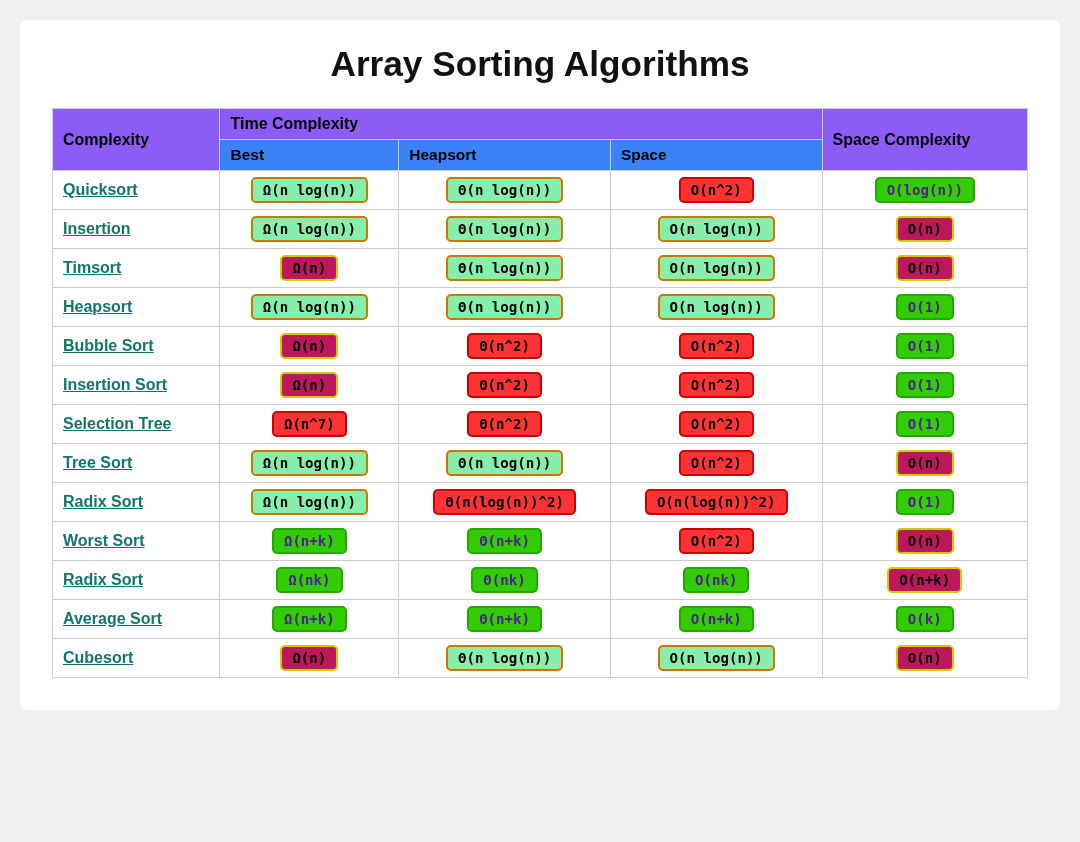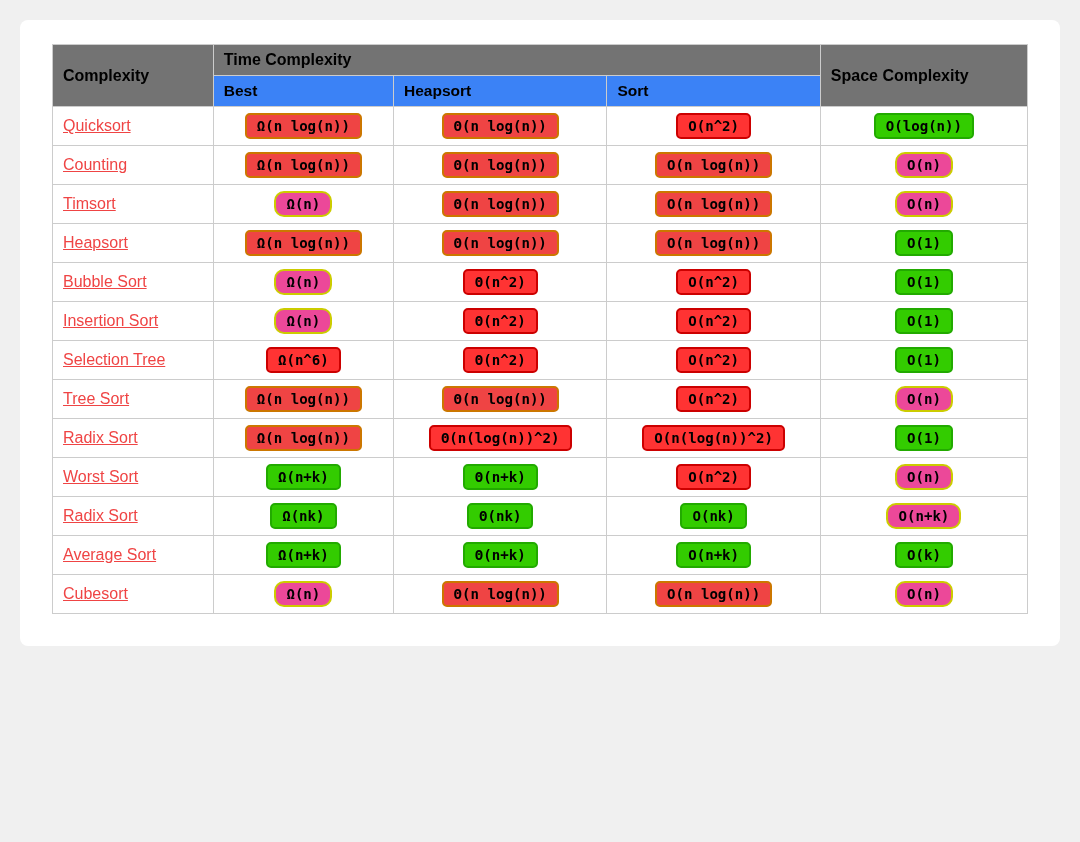--- a/index.html
+++ b/index.html
@@ -31,82 +31,83 @@
       width: 100%;
       font-size: 0.95rem;
     }
     th, td {
       border: 1px solid #ccc;
       padding: 6px 10px;
       text-align: left;
       vertical-align: middle;
     }
     thead tr:first-child th {
-      background: #737373;
+      background: #8b5cf6;
       font-weight: bold;
       font-size: 1rem;
     }
     thead tr:second-child th {
       background: #fafafa;
     }
     .sub-header {
       background: #3b82f6;
       font-weight: bold;
       font-size: 0.97rem;
     }
     .algo-name {
-      font-weight: normal;
+      font-weight: bold;
       text-decoration: underline;
-      color: #ef4444;
+      color: #0f766e;
       font-size: 1rem;
       white-space: nowrap;
     }
     .badge {
       display: inline-block;
       padding: 3px 10px;
       border-radius: 5px;
       border: 2px solid;
       font-family: monospace;
       font-size: 0.88rem;
       font-weight: bold;
       white-space: nowrap;
     }
-    .green { background: #33cc00; border-color: #22aa00; color: #000000; }
-    .yellow { background: #ec4899; border-color: #cccc00; color: #000; border-radius: 10px; }
-    .orange { background: #ef4444; border-color: #cc7700; color: #000; }
+    .green { background: #33cc00; border-color: #22aa00; color: #4c1d95; }
+    .yellow { background: #be185d; border-color: #cccc00; color: #000; }
+    .orange { background: #86efac; border-color: #cc7700; color: #000; }
     .red { background: #ff3333; border-color: #cc0000; color: #000; }
     td.center { text-align: center; }
   </style>
 </head>
 <body>
 
 <div class="container">
+  <h1>Array Sorting Algorithms</h1>
   <table>
     <thead>
       <tr>
         <th rowspan="2">Complexity</th>
         <th colspan="3">Time Complexity</th>
         <th rowspan="2">Space Complexity</th>
       </tr>
       <tr class="sub-header">
         <th>Best</th>
         <th>Heapsort</th>
-        <th>Sort</th>
+        <th>Space</th>
       </tr>
     </thead>
     <tbody id="table-body">
     <tr>
           <td><span class="algo-name">Quicksort</span></td>
           <td class="center"><span class="badge orange">Ω(n log(n))</span></td>
           <td class="center"><span class="badge orange">Θ(n log(n))</span></td>
           <td class="center"><span class="badge red">O(n^2)</span></td>
           <td class="center"><span class="badge green">O(log(n))</span></td>
         </tr>
         <tr>
-          <td><span class="algo-name">Counting</span></td>
+          <td><span class="algo-name">Insertion</span></td>
           <td class="center"><span class="badge orange">Ω(n log(n))</span></td>
           <td class="center"><span class="badge orange">Θ(n log(n))</span></td>
           <td class="center"><span class="badge orange">O(n log(n))</span></td>
           <td class="center"><span class="badge yellow">O(n)</span></td>
         </tr>
         <tr>
           <td><span class="algo-name">Timsort</span></td>
           <td class="center"><span class="badge yellow">Ω(n)</span></td>
           <td class="center"><span class="badge orange">Θ(n log(n))</span></td>
           <td class="center"><span class="badge orange">O(n log(n))</span></td>
@@ -128,21 +129,21 @@
         </tr>
         <tr>
           <td><span class="algo-name">Insertion Sort</span></td>
           <td class="center"><span class="badge yellow">Ω(n)</span></td>
           <td class="center"><span class="badge red">Θ(n^2)</span></td>
           <td class="center"><span class="badge red">O(n^2)</span></td>
           <td class="center"><span class="badge green">O(1)</span></td>
         </tr>
         <tr>
           <td><span class="algo-name">Selection Tree</span></td>
-          <td class="center"><span class="badge red">Ω(n^6)</span></td>
+          <td class="center"><span class="badge red">Ω(n^7)</span></td>
           <td class="center"><span class="badge red">Θ(n^2)</span></td>
           <td class="center"><span class="badge red">O(n^2)</span></td>
           <td class="center"><span class="badge green">O(1)</span></td>
         </tr>
         <tr>
           <td><span class="algo-name">Tree Sort</span></td>
           <td class="center"><span class="badge orange">Ω(n log(n))</span></td>
           <td class="center"><span class="badge orange">Θ(n log(n))</span></td>
           <td class="center"><span class="badge red">O(n^2)</span></td>
           <td class="center"><span class="badge yellow">O(n)</span></td>

